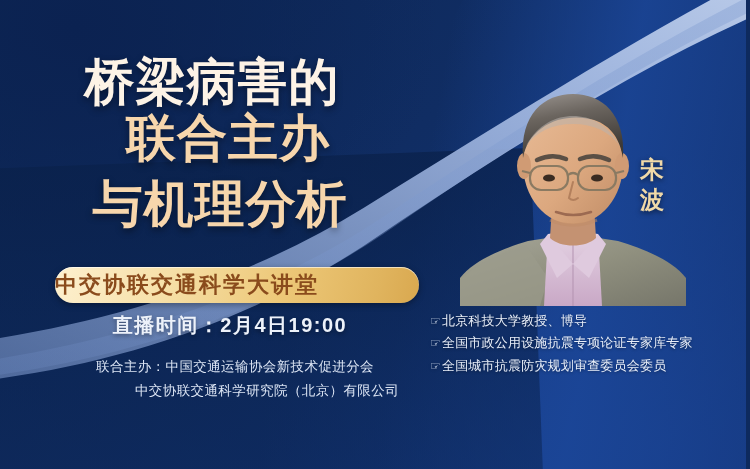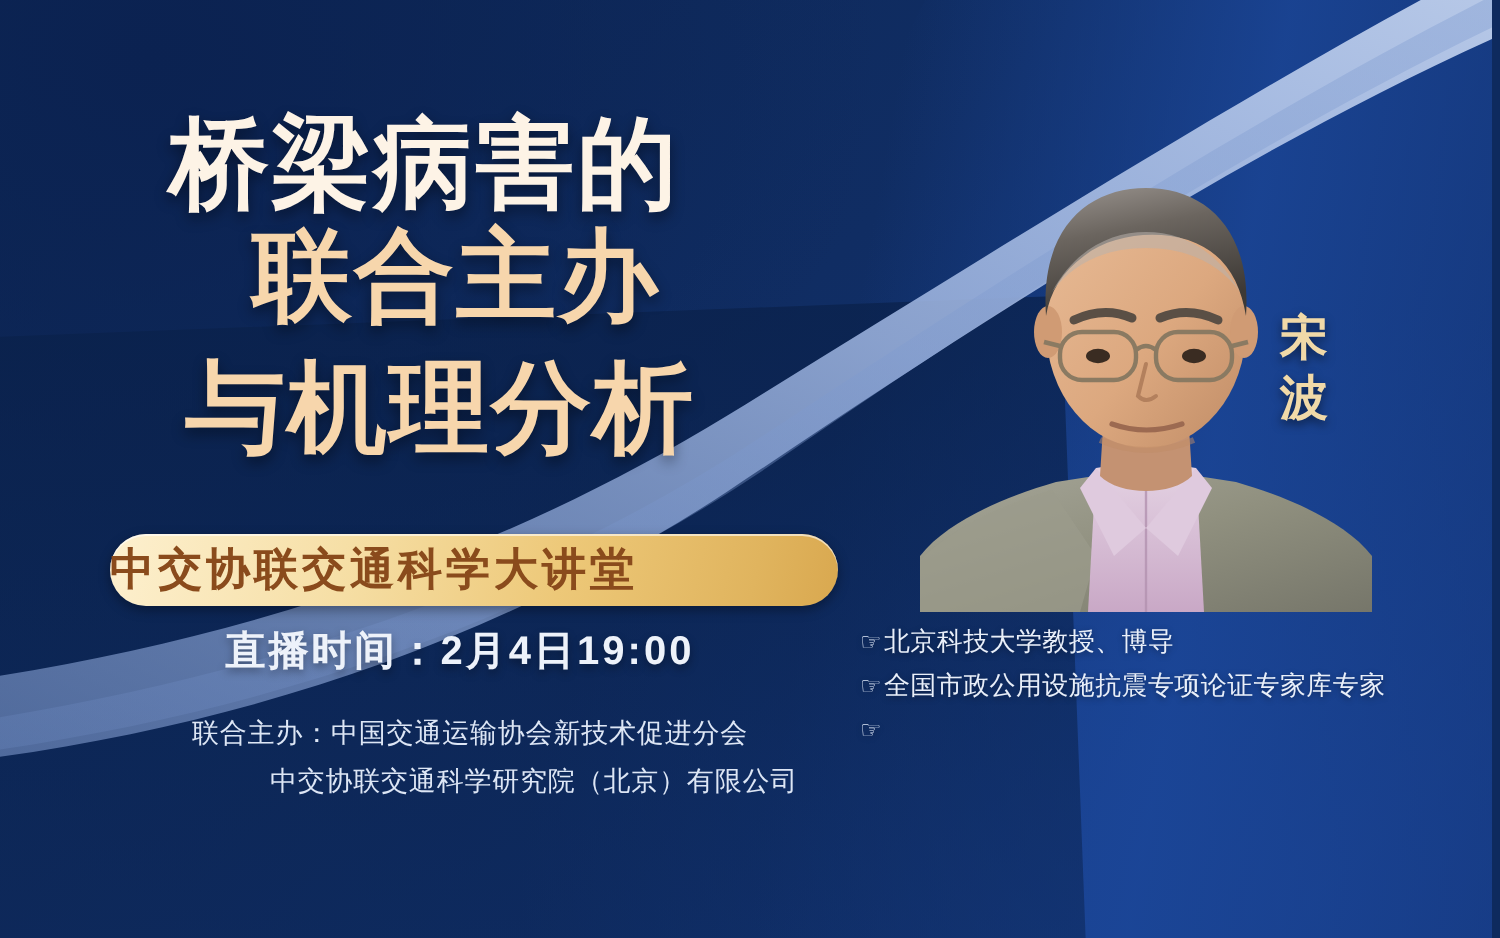--- a/index.html
+++ b/index.html
@@ -213,16 +213,17 @@
     <div class="cred">
       <span class="hand">☞</span>
       <span>北京科技大学教授、博导</span>
     </div>
     <div class="cred">
       <span class="hand">☞</span>
       <span>全国市政公用设施抗震专项论证专家库专家</span>
     </div>
     <div class="cred">
       <span class="hand">☞</span>
+      <span>全国城市抗震防灾规划审查委员会委员</span>
     </div>
   </div>
 
 </div>
 
 </body></html>

